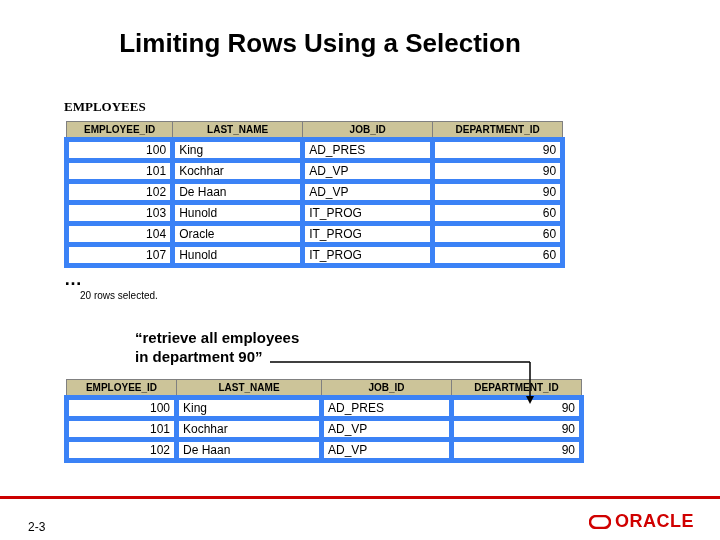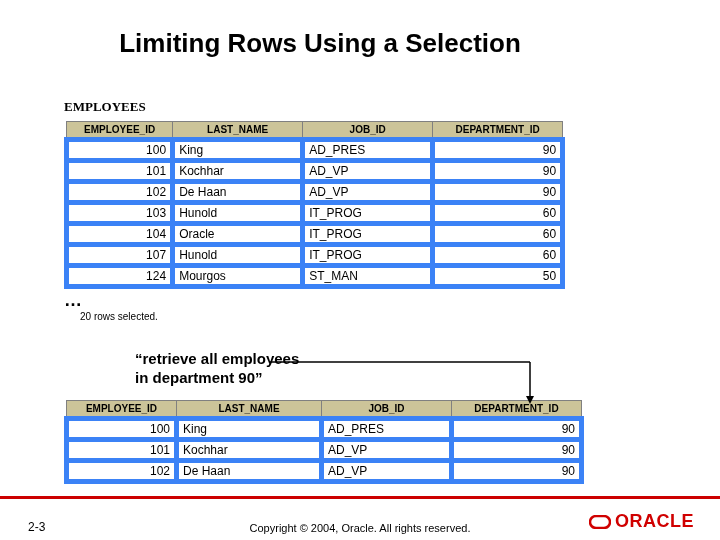--- a/index.html
+++ b/index.html
@@ -184,26 +184,20 @@
           <td class="col-name">Oracle</td>
           <td class="col-job">IT_PROG</td>
           <td class="col-dept">60</td>
         </tr>
       <tr>
           <td class="col-id">107</td>
           <td class="col-name">Hunold</td>
           <td class="col-job">IT_PROG</td>
           <td class="col-dept">60</td>
         </tr>
-      <tr>
-          <td class="col-id">124</td>
-          <td class="col-name">Mourgos</td>
-          <td class="col-job">ST_MAN</td>
-          <td class="col-dept">50</td>
-        </tr>
     </tbody>
   </table>
 
   <div class="ellipsis">…</div>
   <div class="rowcount">20 rows selected.</div>
 
   <div class="quote">“retrieve all employees in department 90”</div>
 
   <svg class="arrow-svg" width="310" height="60">
     <line x1="0" y1="12" x2="260" y2="12" stroke="#000" stroke-width="1.5"></line>
@@ -238,21 +232,20 @@
           <td class="col-name">De Haan</td>
           <td class="col-job">AD_VP</td>
           <td class="col-dept">90</td>
         </tr>
     </tbody>
   </table>
 
   <div class="footer">
     <div class="footer-redbar"></div>
     <div class="footer-pagen">2-3</div>
-    <div class="footer-copy">Copyright © 2004, Oracle.  All rights reserved.</div>
     <div class="footer-logo">
       <span class="logo-mark">
         <svg width="22" height="14" viewBox="0 0 22 14">
           <rect x="1" y="1" width="20" height="12" rx="6" ry="6" fill="none" stroke="#d00000" stroke-width="2.5"></rect>
         </svg>
       </span>
       <span class="logo-text">ORACLE</span>
     </div>
   </div>
 

